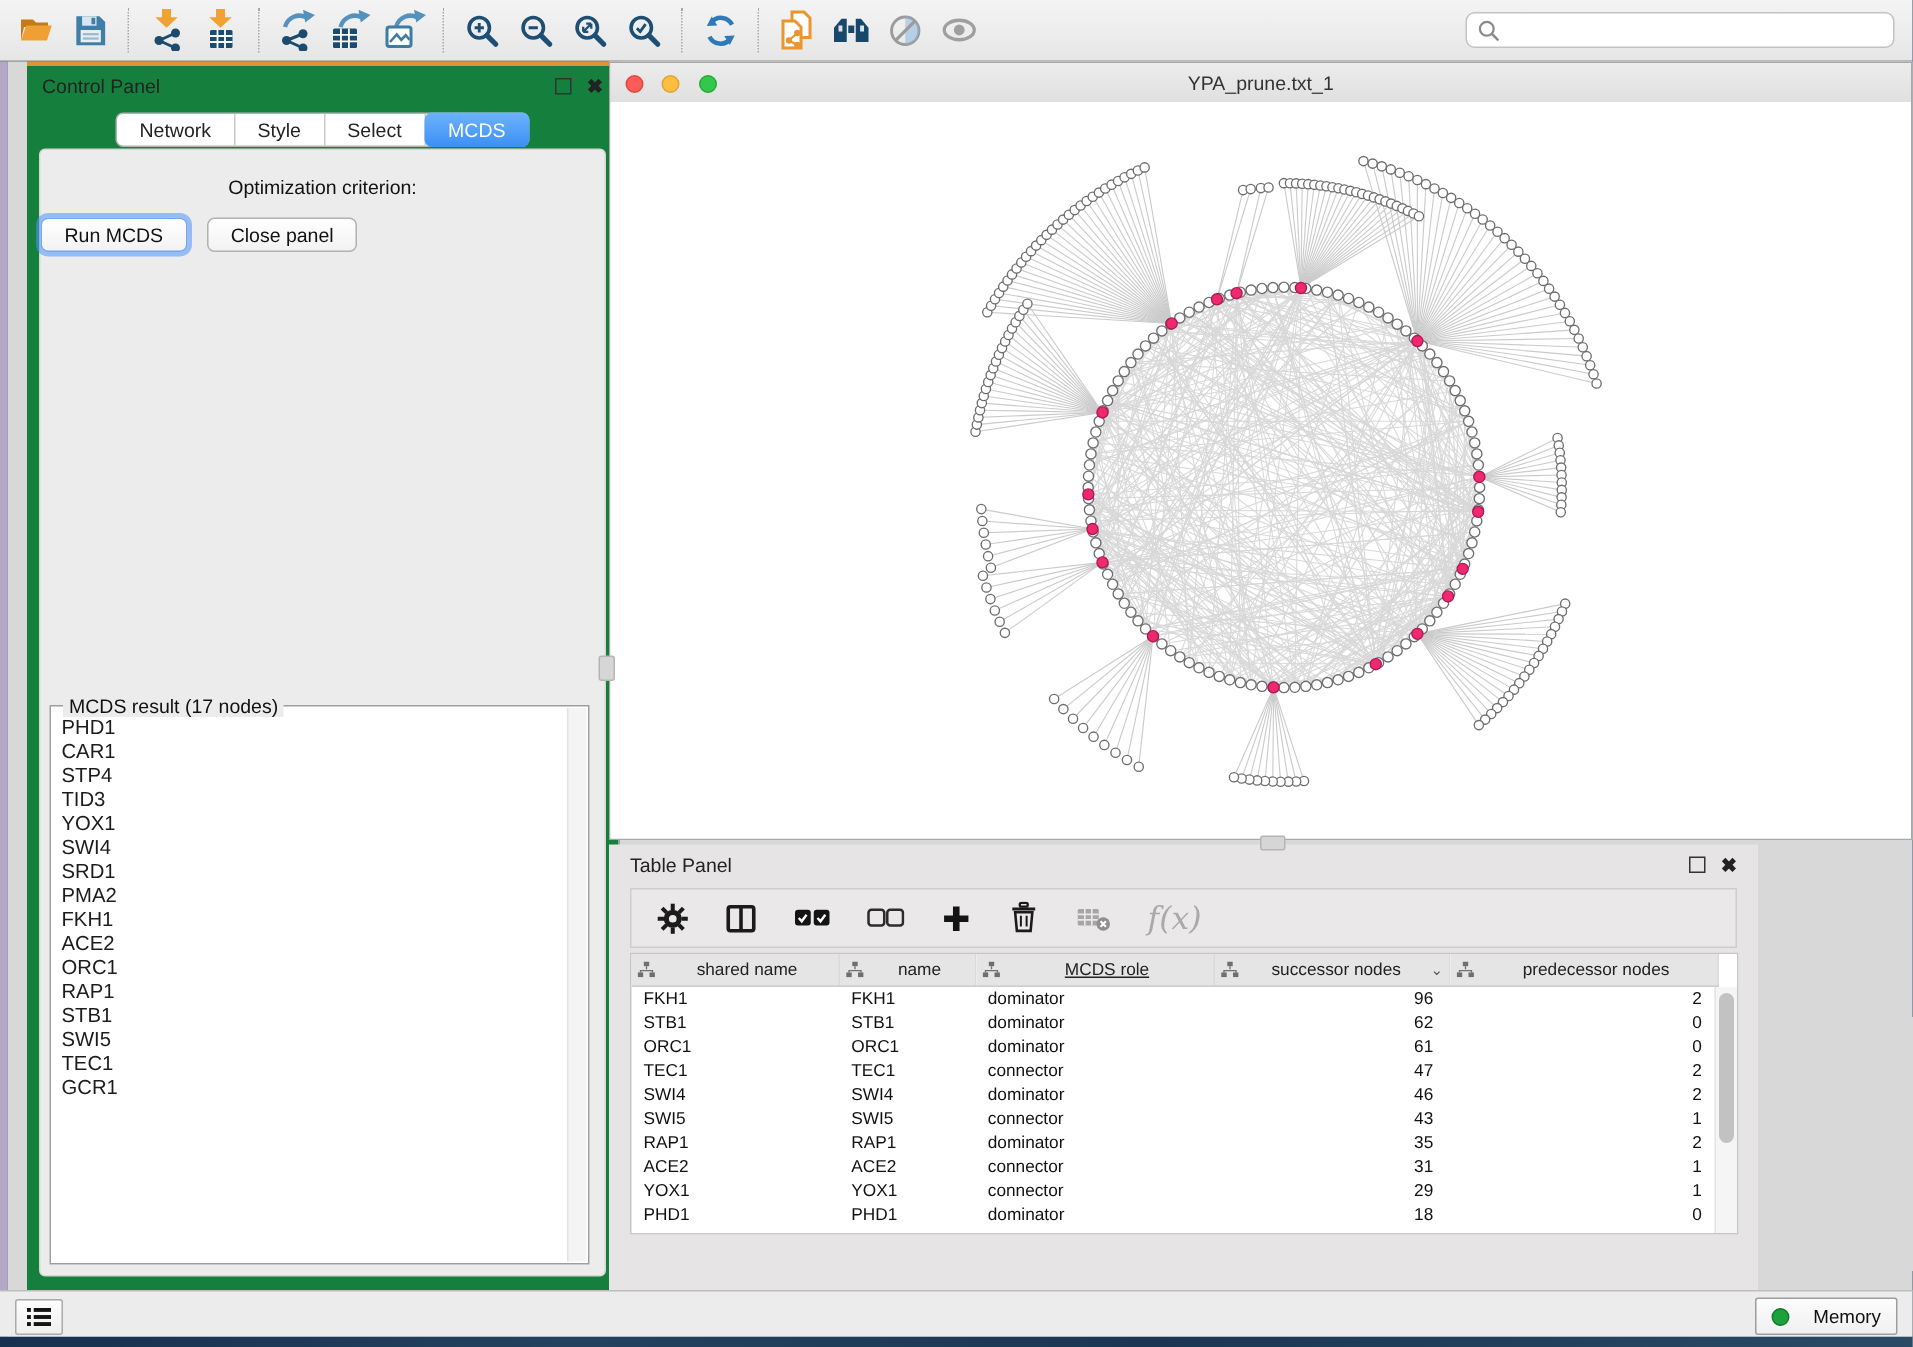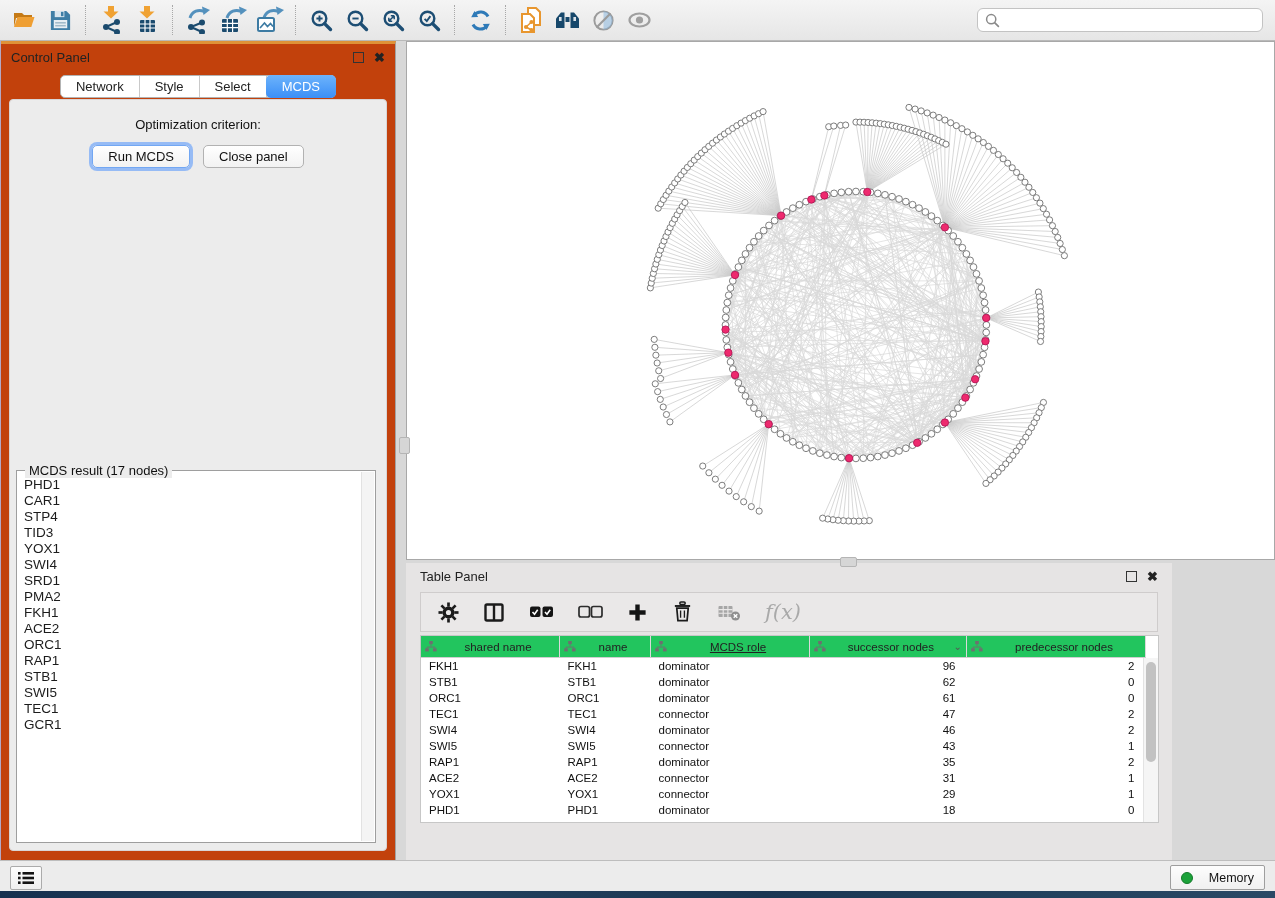--- a/index.html
+++ b/index.html
@@ -13,41 +13,41 @@
   .toolbar{position:absolute;left:0;top:0;right:0;height:41px;
       background:linear-gradient(#f4f4f4,#e6e6e6);border-bottom:1px solid #b9b9b9;
       display:flex;align-items:center;padding-left:6px;box-sizing:border-box}
   .tbtn{width:36px;height:34px;display:flex;align-items:center;justify-content:center;flex:none}
   .tsep{width:0;height:30px;border-left:1px dotted #a8a8a8;margin:0 7px;flex:none}
   .searchbox{margin-left:auto;margin-right:12px;width:286px;height:24px;background:#fff;
       border:1px solid #c3c3c3;border-radius:6px;display:flex;align-items:center;padding:0 7px;box-sizing:border-box}
   
   .app-bg{position:absolute;left:5px;right:0;top:41px;bottom:7px;background:#d8d8d8}
   
-  .cp{position:absolute;left:1px;top:41px;width:395px;bottom:37px;background:#c2410c;
+  .cp{position:absolute;left:18px;top:41px;width:395px;bottom:37px;background:#15803d;
       border-top:3px solid #df9238;border-right:1px solid #a2a2a2;box-sizing:border-box}
   .panel-titlebar{height:26px;display:flex;align-items:center;padding:0 10px;font-size:13px;color:#222}
   .panel-ctrls{margin-left:auto;display:flex;align-items:center;gap:10px}
   .float-ic{width:9px;height:9px;border:1.6px solid #333;display:inline-block}
   .close-ic{font-size:13px;font-weight:bold;color:#222;line-height:1}
   .cp-tabs{position:absolute;left:0;right:0;top:31px;display:flex;justify-content:center;z-index:2}
   .segctl{display:flex;background:#fff;border:1px solid #b3b3b3;border-radius:5px;overflow:visible}
   .seg{padding:3px 15px;font-size:13px;color:#222;border-right:1px solid #c9c9c9;white-space:nowrap;cursor:default}
   .seg:last-child{border-right:none}
   .seg.selected{background:linear-gradient(#6db3fb,#3b8ff7);color:#fff;border-radius:5px;margin:-1px;border-right:none;padding:4px 16px}
   .cp-body{position:absolute;left:8px;right:8px;top:55px;bottom:10px;background:#ececec;
       border:1px solid #d9d5d5;border-radius:4px}
   .opt-label{text-align:center;font-size:13px;margin-top:17px;color:#111}
   .dropdown{margin:9px auto 0 auto;width:312px;height:25px;background:#fff;border:1px solid #b9b9b9;
       border-radius:5px;display:flex;align-items:center;box-sizing:border-box;overflow:hidden}
   .dropdown .val{flex:1;font-size:13px;padding-left:9px;color:#111;white-space:nowrap}
   .dd-step{width:19px;height:25px;background:linear-gradient(#6fb1fa,#3486f5);display:flex;flex-direction:column;
       align-items:center;justify-content:center;color:#fff;flex:none}
   .dd-step svg{display:block}
-  .btnrow{display:flex;justify-content:center;gap:13px;margin-top:13px}
+  .btnrow{display:flex;justify-content:flex-start;gap:13px;margin-top:13px}
   .btn{background:linear-gradient(#ffffff,#f2f2f2);border:1px solid #b2b2b2;border-radius:5px;
       font-size:13px;font-family:inherit;padding:3px 15px;color:#111}
   .btn.focused{box-shadow:0 0 0 3px rgba(80,148,254,.55);border-color:#72a7f3}
   .mcds-fieldset{position:absolute;left:6px;right:10px;top:370px;bottom:7px;
       border:1px solid #9e9e9e;margin:0;padding:0;background:#fff}
   .mcds-legend{position:absolute;top:-8px;left:8px;background:#ececec;padding:0 4px;font-size:13px;color:#111}
   .mcds-list{position:absolute;left:1px;right:13px;top:6px;bottom:1px;overflow:hidden;
       font-size:13.5px;line-height:16px;padding-left:6px}
   .mcds-scroll{position:absolute;right:1px;top:1px;bottom:1px;width:12px;background:#f4f4f4;border-left:1px solid #e2e2e2}
   
@@ -67,21 +67,21 @@
   .net-canvas svg{display:block;width:100%;height:100%}
   
   .tp{position:absolute;left:406px;top:563px;width:766px;height:297px;background:#e6e4e4}
   .tp-toolbar{margin:3px 14px 0 14px;height:40px;background:#eae8e8;border:1px solid #cfcccc;
       display:flex;align-items:center;gap:24px;padding-left:17px;box-sizing:border-box}
   .tp-toolbar .ic{display:flex;align-items:center;justify-content:center}
   .fx{font-family:"DejaVu Serif",serif;font-style:italic;color:#a9a9a9;font-size:21px}
   .tbl-wrap{position:absolute;left:14px;right:13px;top:72px;height:186px;background:#fff;
       border:1px solid #c7c7c7;overflow:hidden}
   table.node-table{border-collapse:collapse;width:calc(100% - 14px);table-layout:fixed;font-size:11.5px}
-  table.node-table th{background:#22c55e;border-right:1px solid #dadada;border-bottom:1px solid #cfcfcf;
+  table.node-table th{background:#e5e5e5;border-right:1px solid #dadada;border-bottom:1px solid #cfcfcf;
       height:21px;font-weight:normal;color:#222;padding:0 4px;overflow:hidden;white-space:nowrap}
   table.node-table th .th-inner{display:flex;align-items:center}
   table.node-table th .th-label{flex:1;text-align:center}
   .sort-chip{color:#555;font-size:10px;margin-left:2px}
   table.node-table td{height:16px;padding:0 8px;color:#111;white-space:nowrap;overflow:hidden}
   table.node-table td.num{text-align:right;padding-right:11px}
   .tbl-scroll{position:absolute;right:0;top:22px;bottom:0;width:14px;background:#f5f5f5;border-left:1px solid #e3e3e3}
   .tbl-thumb{position:absolute;left:2px;right:2px;top:4px;height:100px;background:#c2c2c2;border-radius:5px}
   .tp-tabs{position:absolute;left:0;right:0;bottom:5px;display:flex;justify-content:center}
   .tp-tabs .seg{font-size:12.5px;padding:3px 12px}
@@ -296,20 +296,28 @@
         </div>
       <div class="mcds-scroll"></div>
     </fieldset>
   </div>
 </div>
 
 <div class="vsplit-handle"></div>
 <div class="hsplit-handle"></div>
 
 <div class="netwin">
+  <div class="net-titlebar">
+    <span class="tl-wrap">
+      <span class="tl" style="background:#fc5b57;border:1px solid #e2443f;box-sizing:border-box"></span>
+      <span class="tl" style="background:#fdbe41;border:1px solid #e0a52f;box-sizing:border-box"></span>
+      <span class="tl" style="background:#34c84a;border:1px solid #23a936;box-sizing:border-box"></span>
+    </span>
+    <span class="net-title">YPA_prune.txt_1</span>
+  </div>
   <div class="net-canvas">
     <svg id="net-svg" viewBox="0 0 869 493">
         <g stroke="#9a9a9a" stroke-width="0.7" opacity="0.38" fill="none">
           <line x1="374.861486838013" y1="148.2336260652751" x2="343.1615261663369" y2="180.45804631190612"></line>
           <line x1="374.861486838013" y1="148.2336260652751" x2="547.6791235996947" y2="168.70955855443148"></line>
           <line x1="374.861486838013" y1="148.2336260652751" x2="331.9730783047831" y2="199.85957895824723"></line>
           <line x1="374.861486838013" y1="148.2336260652751" x2="320.8508965741111" y2="280.44583392283477"></line>
           <line x1="374.861486838013" y1="148.2336260652751" x2="328.9717812410214" y2="309.279579936922"></line>
           <line x1="374.861486838013" y1="148.2336260652751" x2="580.793912767334" y2="265.5134399297837"></line>
           <line x1="374.861486838013" y1="148.2336260652751" x2="380.3037979764909" y2="144.53895730340994"></line>

